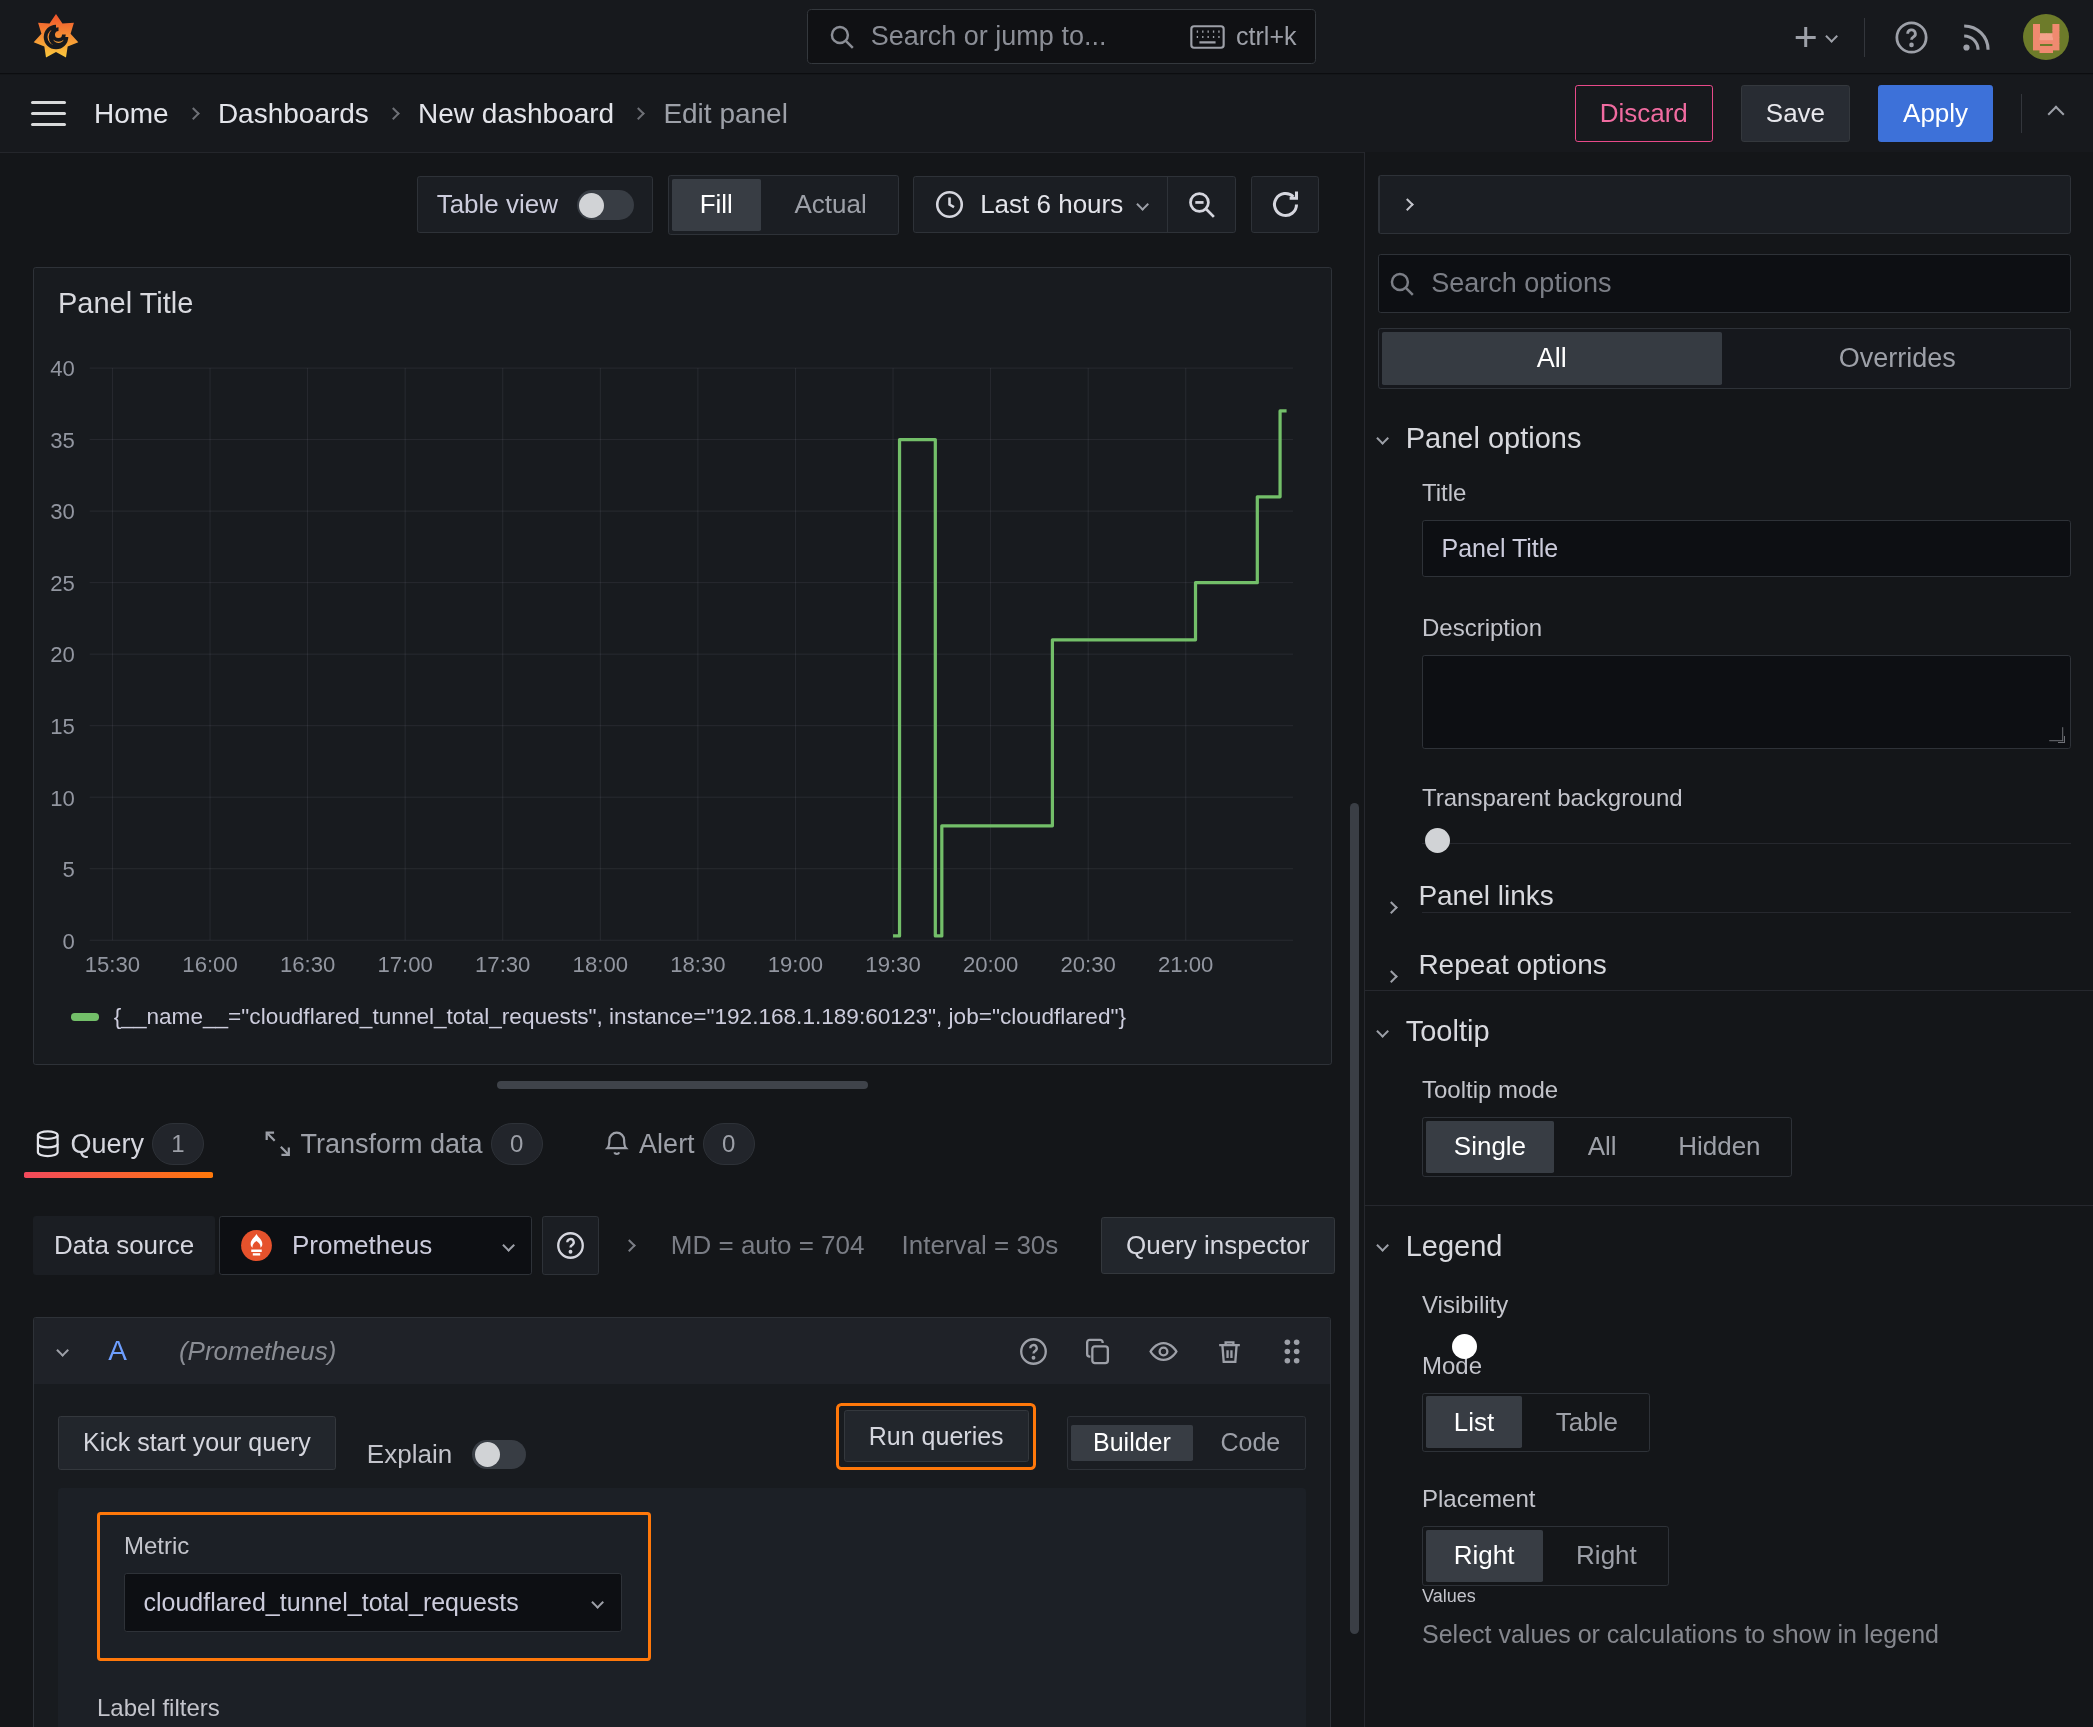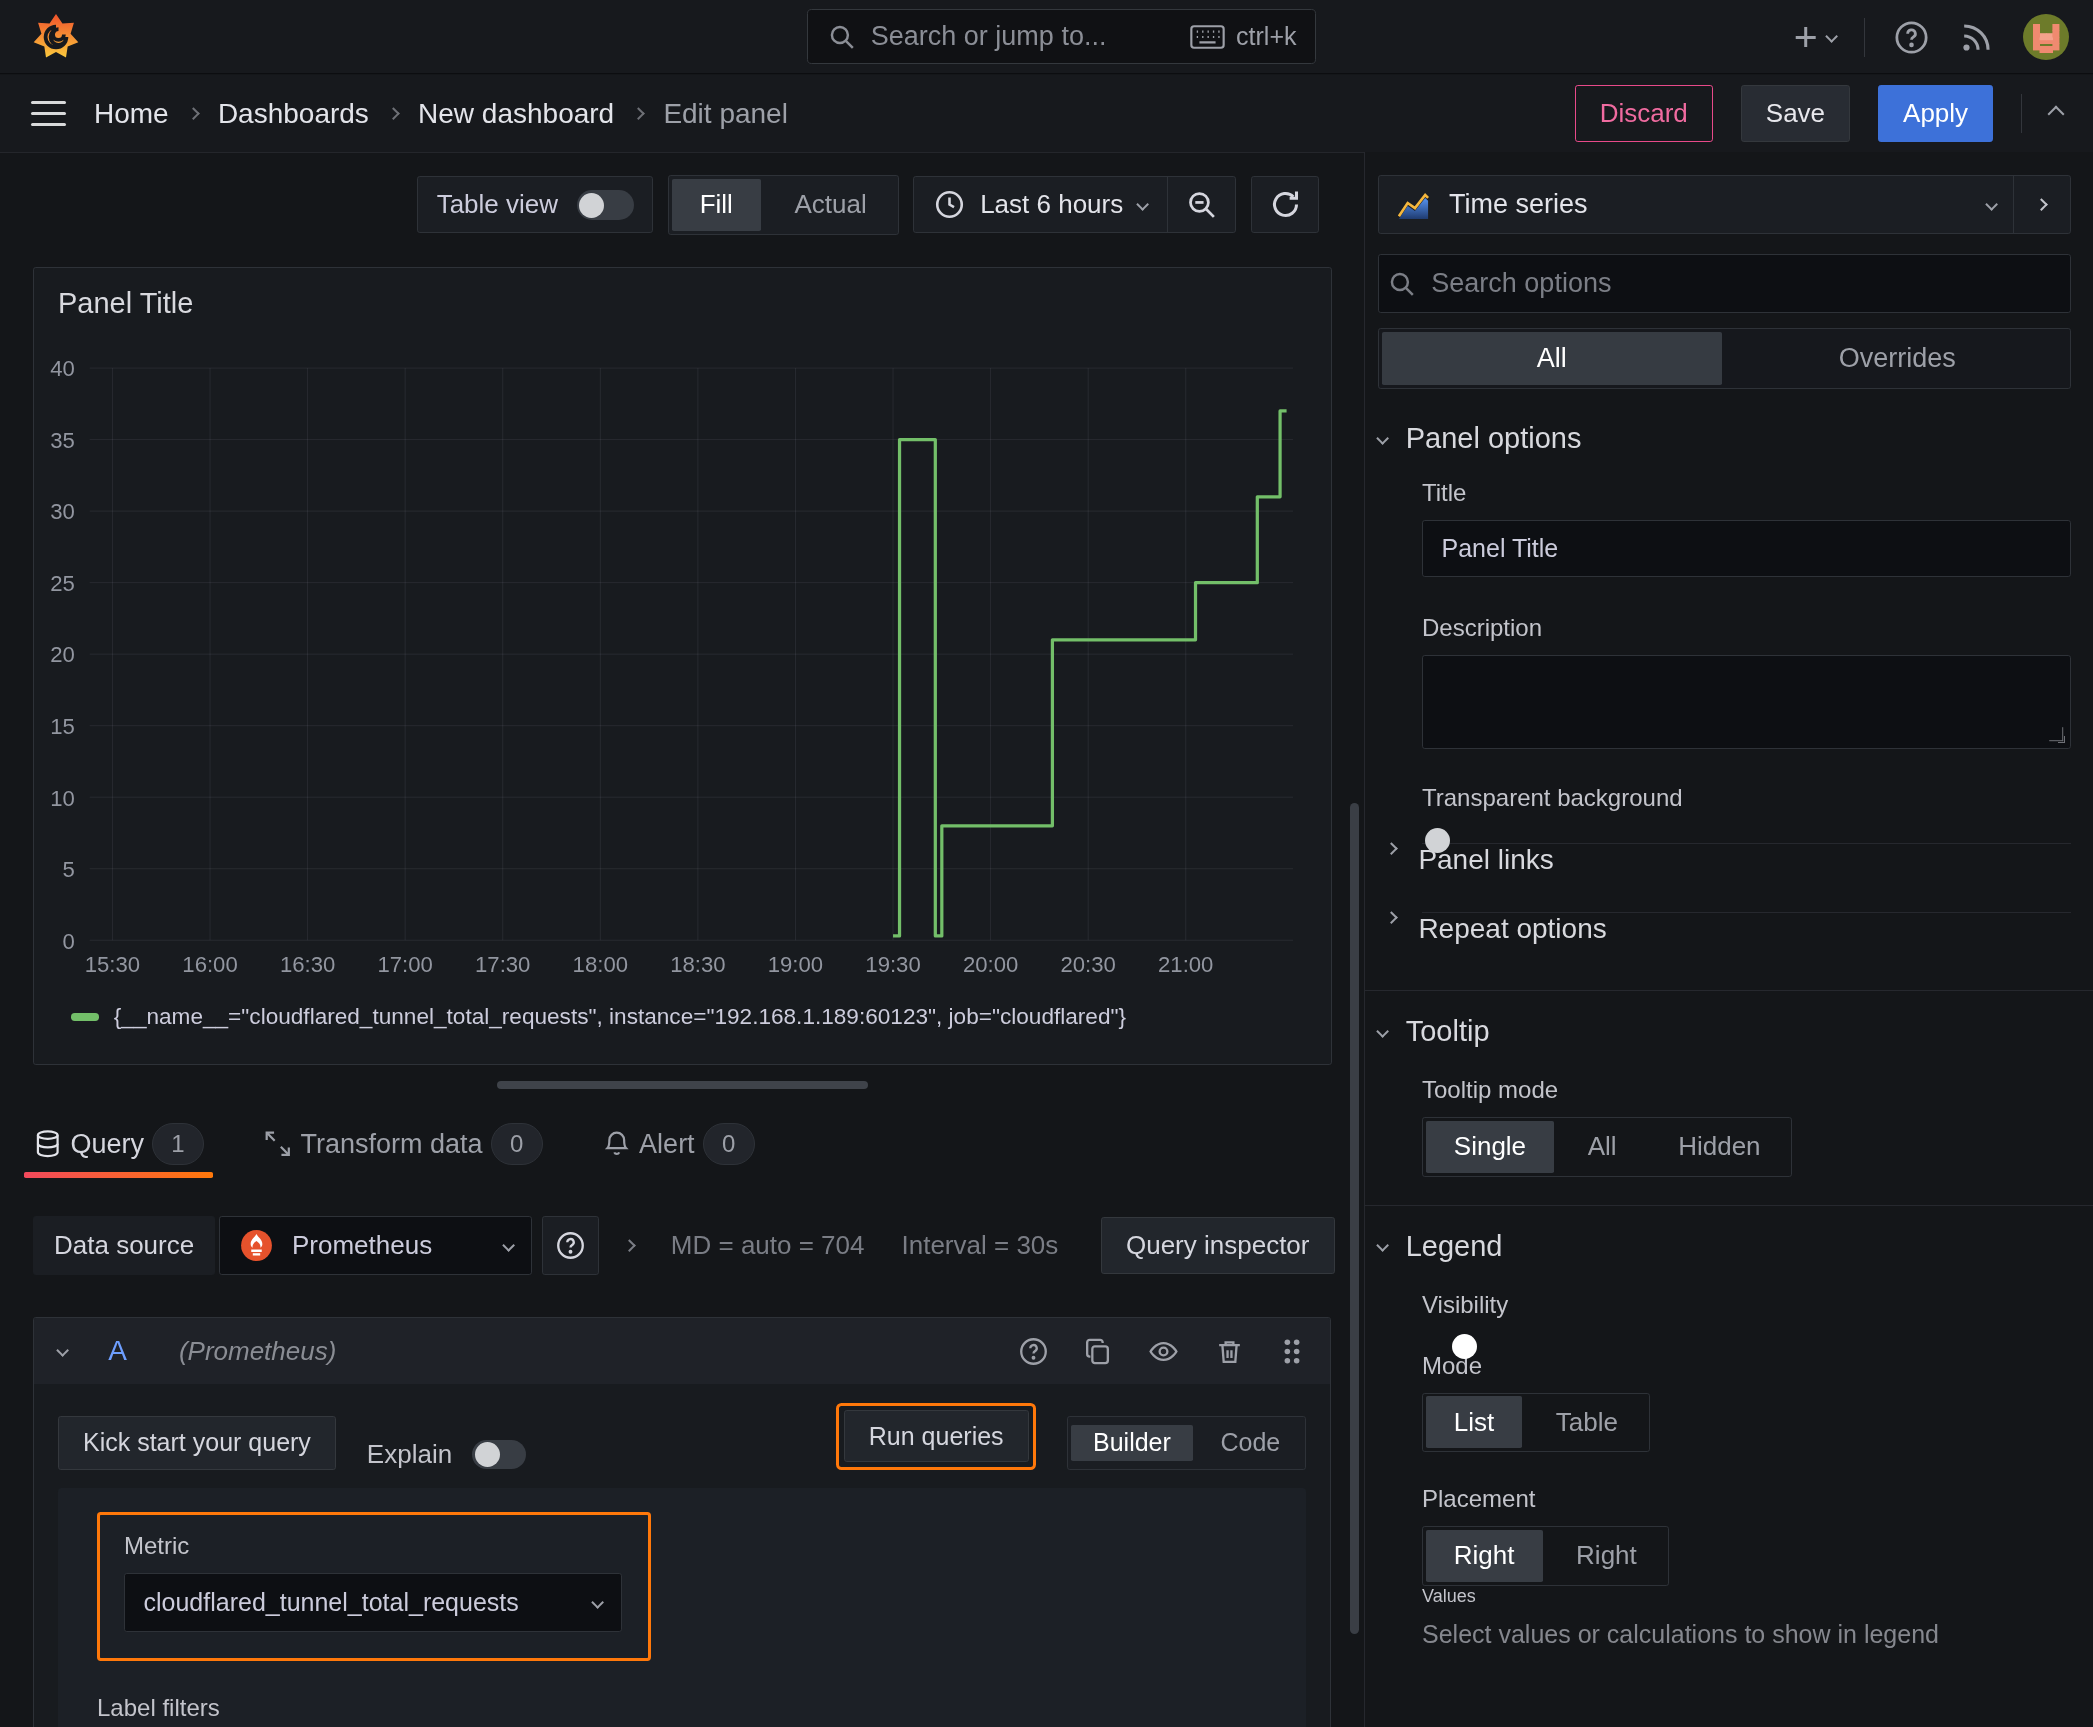--- a/index.html
+++ b/index.html
@@ -115,21 +115,21 @@
   .ft.active { background:#363b42; color:#ffffff; font-weight:500; }
   .sec-h { display:flex; align-items:center; gap:18.5px; font-size:29px; font-weight:500; color:#d8d9de; }
   .sec-h .chv { color:#9da0a8; }
   .sub { margin-left:44px; }
   .f-input { height:57px; padding:0 18.5px; font-size:25px; color:#ccccdc; }
   .f-area { height:94px; position:relative; }
   .f-area::after { content:''; position:absolute; right:4.6px; bottom:4.6px; width:13px; height:13px; border-right:1.8px solid #6e7076; border-bottom:1.8px solid #6e7076; transform:translate(-1.8px,-1.8px); }
   .f-area::before { content:''; position:absolute; right:4.6px; bottom:4.6px; width:6.5px; height:6.5px; border-right:1.8px solid #6e7076; border-bottom:1.8px solid #6e7076; }
   .idiv { border-top:0.9px solid #26282e; margin:31px 0 0 44px; }
   .fdiv { border-top:0.9px solid #26282e; margin:31px -22px 0 -13px; }
-  .collapse-row { display:flex; align-items:flex-start; gap:22px; height:68px; font-size:28px; color:#d8d9de; margin-left:9.2px; }
+  .collapse-row { display:flex; align-items:flex-end; gap:22px; height:68px; font-size:28px; color:#d8d9de; margin-left:9.2px; }
   .collapse-row .chv { color:#9da0a8; }
   .hint { color:#85878e; font-size:25px; margin-top:9.2px; }
 </style>
 </head>
 <body>
 
 <div id="topnav">
   <div class="gf-logo">
     <svg width="50" height="50" viewBox="0 0 24 24">
       <defs>
@@ -439,36 +439,20 @@
       <div class="lf-wrap">
         <div class="f-label">Label filters</div>
 
       </div>
     </div>
   </div>
 </div>
 
 <div id="sidebar">
   <div class="viz-row">
-    <span class="viz-main">
-      <span class="icon">
-        <svg width="35" height="35" viewBox="0 0 24 24">
-          <defs>
-              <linearGradient id="tsb" x1="0" y1="0" x2="0" y2="1">
-                <stop offset="0" stop-color="#5794f2"></stop>
-                <stop offset="1" stop-color="#1f3b70"></stop>
-              </linearGradient>
-            </defs>
-          <path d="M2 22 L8 13 L13 16.5 L20 7.5 L22 9.5 V22 Z" fill="url(#tsb)"></path>
-          <polyline points="2,20 8,11 13,14.5 20,5.5 22,7.5" fill="none" stroke="#f5b73d" stroke-width="1.8"></polyline>
-        </svg>
-      </span>
-      <span>Time series</span>
-      <span class="chv sm"></span>
-    </span>
     <span class="viz-expand">
         <span class="chv r sm"></span>
       </span>
   </div>
 
   <div class="inputish search-opts">
     <span class="icon">
       <svg width="29.5" height="29.5" viewBox="0 0 24 24" fill="none" stroke="#7b7e86" stroke-width="2">
           <circle cx="10.5" cy="10.5" r="6.5"></circle>
           <line x1="15.5" y1="15.5" x2="21" y2="21"></line>

